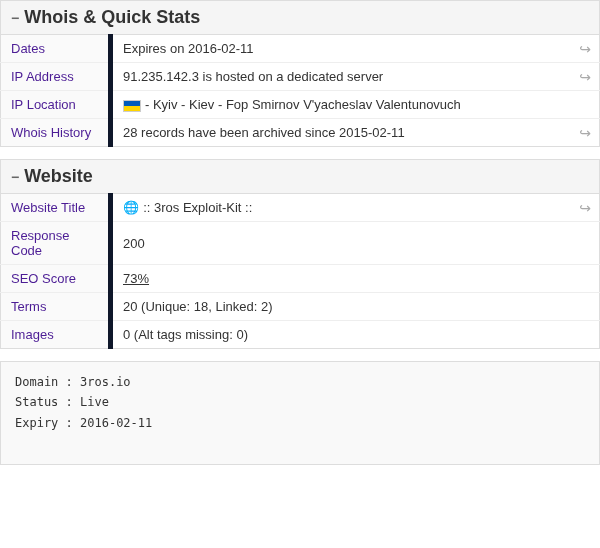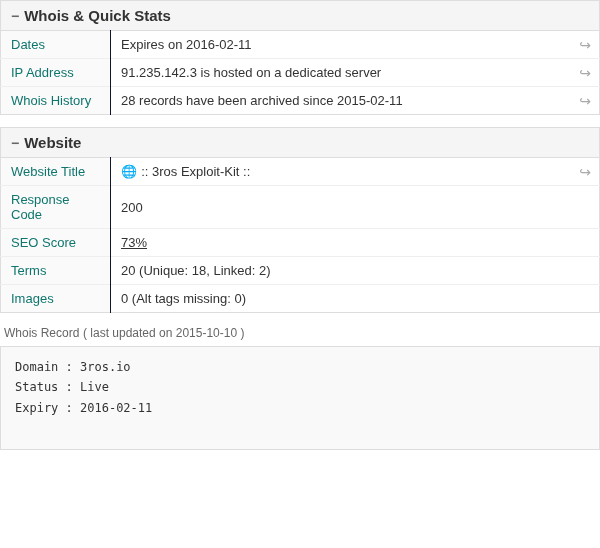--- a/index.html
+++ b/index.html
@@ -49,24 +49,24 @@
       border-bottom: none;
     }
 
     td {
       padding: 6px 10px;
       vertical-align: middle;
     }
 
     td:first-child {
       width: 110px;
-      color: #0f766e;
+      color: #4c1d95;
       font-weight: normal;
       background: #fafafa;
-      border-right: 1px solid #0f172a;
+      border-right: 5px solid #0f172a;
     }
 
     td:last-child {
       color: #333;
       position: relative;
     }
 
     .arrow-icon {
       position: absolute;
       right: 8px;
@@ -112,21 +112,21 @@
       font-size: 12px;
       color: #333;
       line-height: 1.7;
     }
 
     .whois-record-box .record-line {
       display: block;
     }
 
     .section-title-text {
-      font-size: 15px;
+      font-size: 18px;
       font-weight: bold;
     }
   </style>
 </head>
 <body>
 
 <div>
 
   <div class="section">
     <div class="section-header">
@@ -135,20 +135,24 @@
     </div>
     <table>
       <tbody id="whois-tbody">
           <tr>
             <td>Dates</td>
             <td style="position: relative;">Expires on 2016-02-11<span class="arrow-icon">↪</span></td>
           </tr>
           <tr>
             <td>IP Address</td>
             <td style="position: relative;">91.235.142.3 is hosted on a dedicated server<span class="arrow-icon">↪</span></td>
+          </tr>
+          <tr>
+            <td>IP Location</td>
+            <td style="position: relative;"><span class="flag-ua"></span>- Kyiv - Kiev - Fop Smirnov V'yacheslav Valentunovuch</td>
           </tr>
           <tr>
             <td>Whois History</td>
             <td style="position: relative;">28 records have been archived since 2015-02-11<span class="arrow-icon">↪</span></td>
           </tr>
         </tbody>
     </table>
   </div>
 
   <div class="section">
@@ -176,24 +180,20 @@
           </tr>
           <tr>
             <td>Images</td>
             <td style="position: relative;">0 (Alt tags missing: 0)</td>
           </tr>
         </tbody>
     </table>
   </div>
 
   <div class="whois-record-section">
-    <div class="whois-record-header">
-      <span>Whois Record</span>
-      <span>( last updated on 2015-10-10 )</span>
-    </div>
     <div class="whois-record-box" id="whois-record-lines">
         <span class="record-line">Domain : 3ros.io</span>
         <span class="record-line">Status : Live</span>
         <span class="record-line">Expiry : 2016-02-11</span>
         <span class="record-line">&nbsp;</span>
       </div>
   </div>
 </div>
 
 </body></html>

